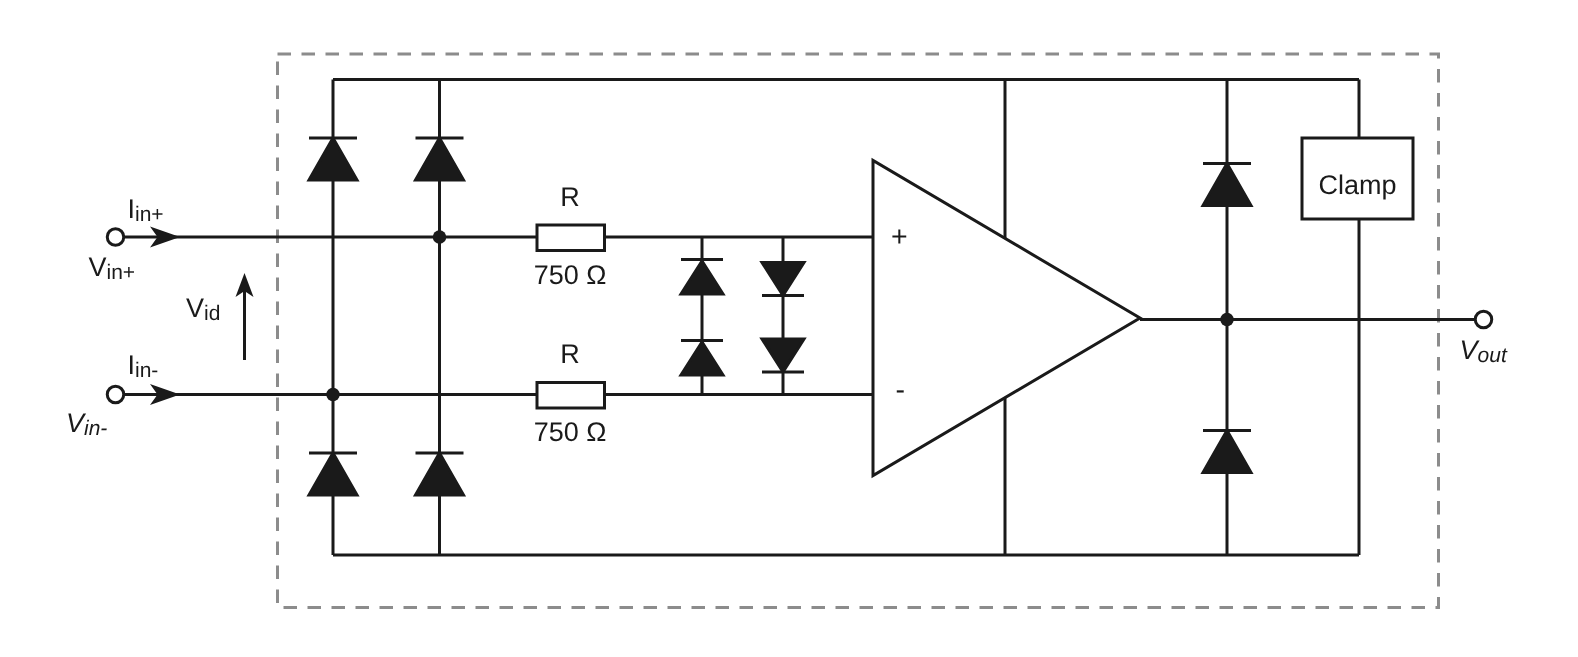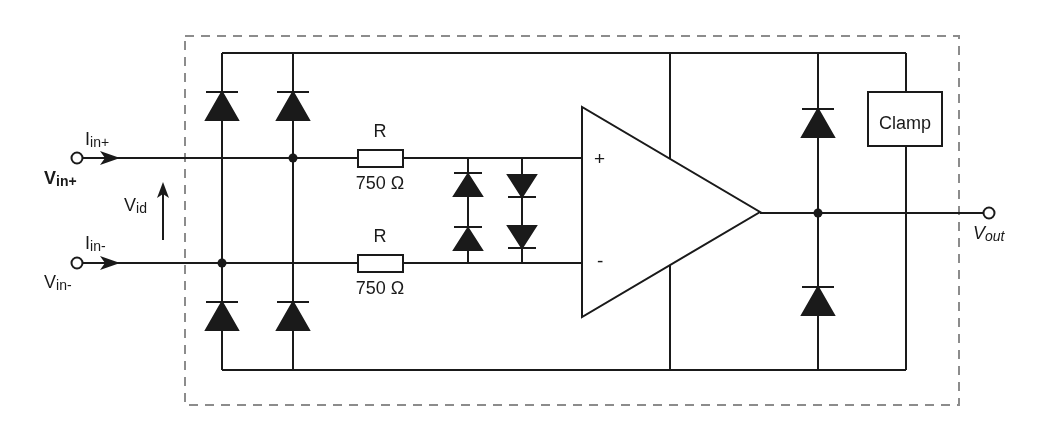--- a/index.html
+++ b/index.html
@@ -131,27 +131,27 @@
 
     <g fill="#ffffff" stroke="#1a1a1a" stroke-width="2">
       <circle cx="77" cy="158" r="5.5"></circle>
       <circle cx="77" cy="263" r="5.5"></circle>
       <circle cx="989" cy="213" r="5.5"></circle>
     </g>
   </svg>
 
   <div class="lbl" style="left:85px;top:130px;"><span>I</span><span class="sub">in+</span></div>
 
-  <div class="lbl" style="left:44px;top:169px;font-weight:bold;"><span>V</span><span class="sub">in+</span></div>
+  <div class="lbl" style="left:59px;top:169px;"><span>V</span><span class="sub">in+</span></div>
 
   <div class="lbl" style="left:124px;top:196px;"><span>V</span><span class="sub">id</span></div>
 
   <div class="lbl" style="left:85px;top:234px;"><span>I</span><span class="sub">in-</span></div>
 
-  <div class="lbl" style="left:44px;top:273px;"><span>V</span><span class="sub">in-</span></div>
+  <div class="lbl" style="left:44px;top:273px;font-style:italic;"><span>V</span><span class="sub">in-</span></div>
 
   <div class="lbl" style="left:973px;top:224px;font-style:italic;"><span>V</span><span class="sub">out</span></div>
 
   <div class="lbl centered" style="left:355px;top:122px;width:50px;"><span>R</span></div>
   <div class="lbl centered" style="left:330px;top:174px;width:100px;"><span>750 Ω</span></div>
 
   <div class="lbl centered" style="left:355px;top:227px;width:50px;"><span>R</span></div>
   <div class="lbl centered" style="left:330px;top:279px;width:100px;"><span>750 Ω</span></div>
 
   <div class="lbl opamp-sign" style="left:594px;top:149px;"><span>+</span></div>

